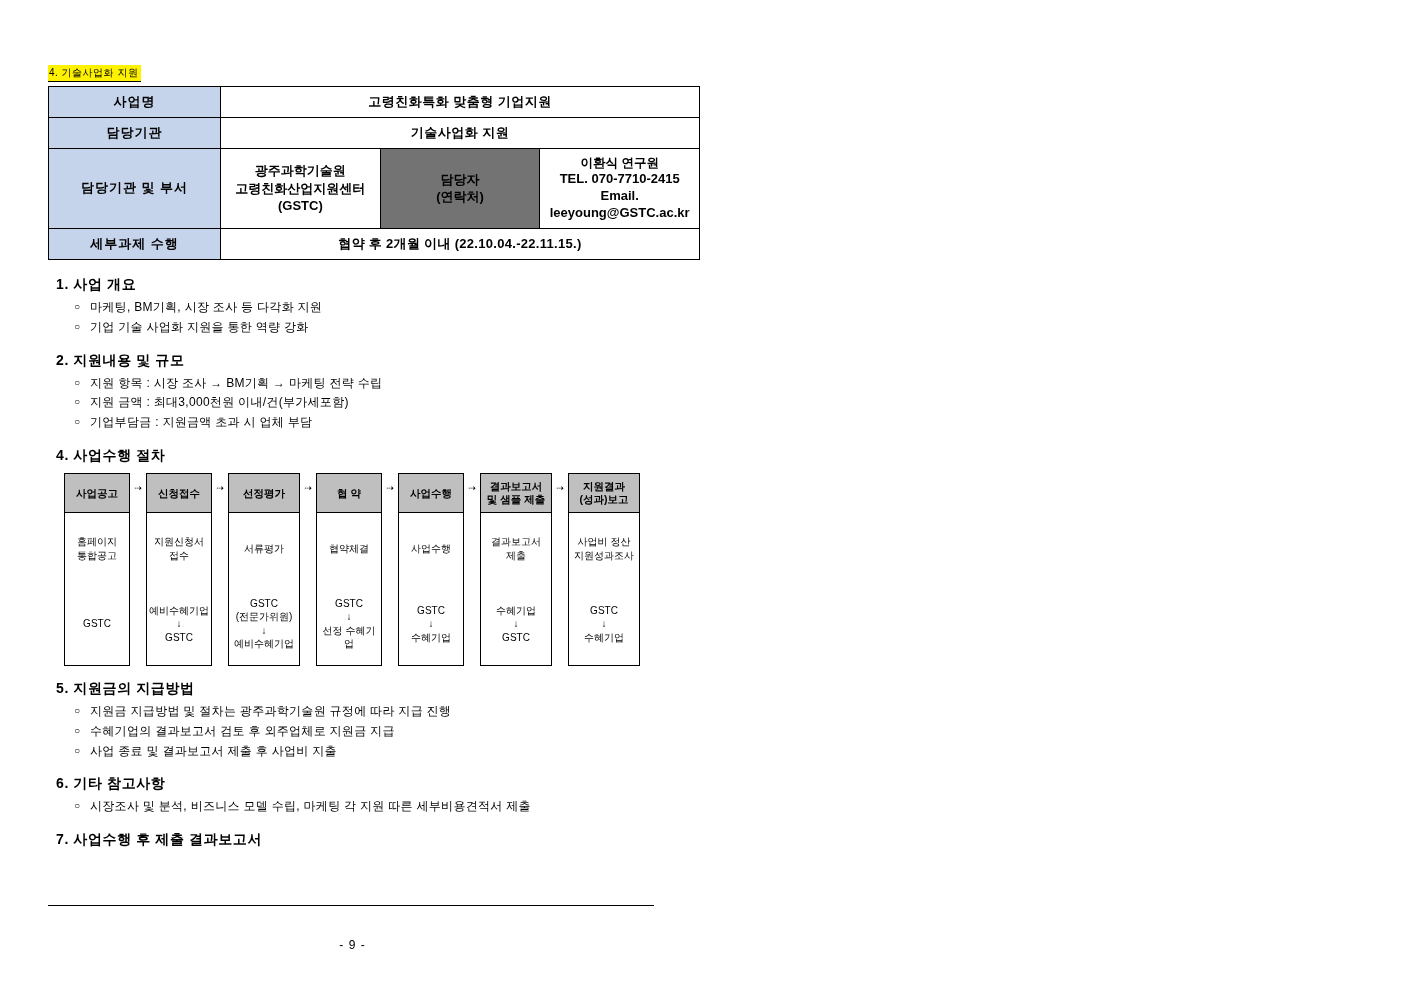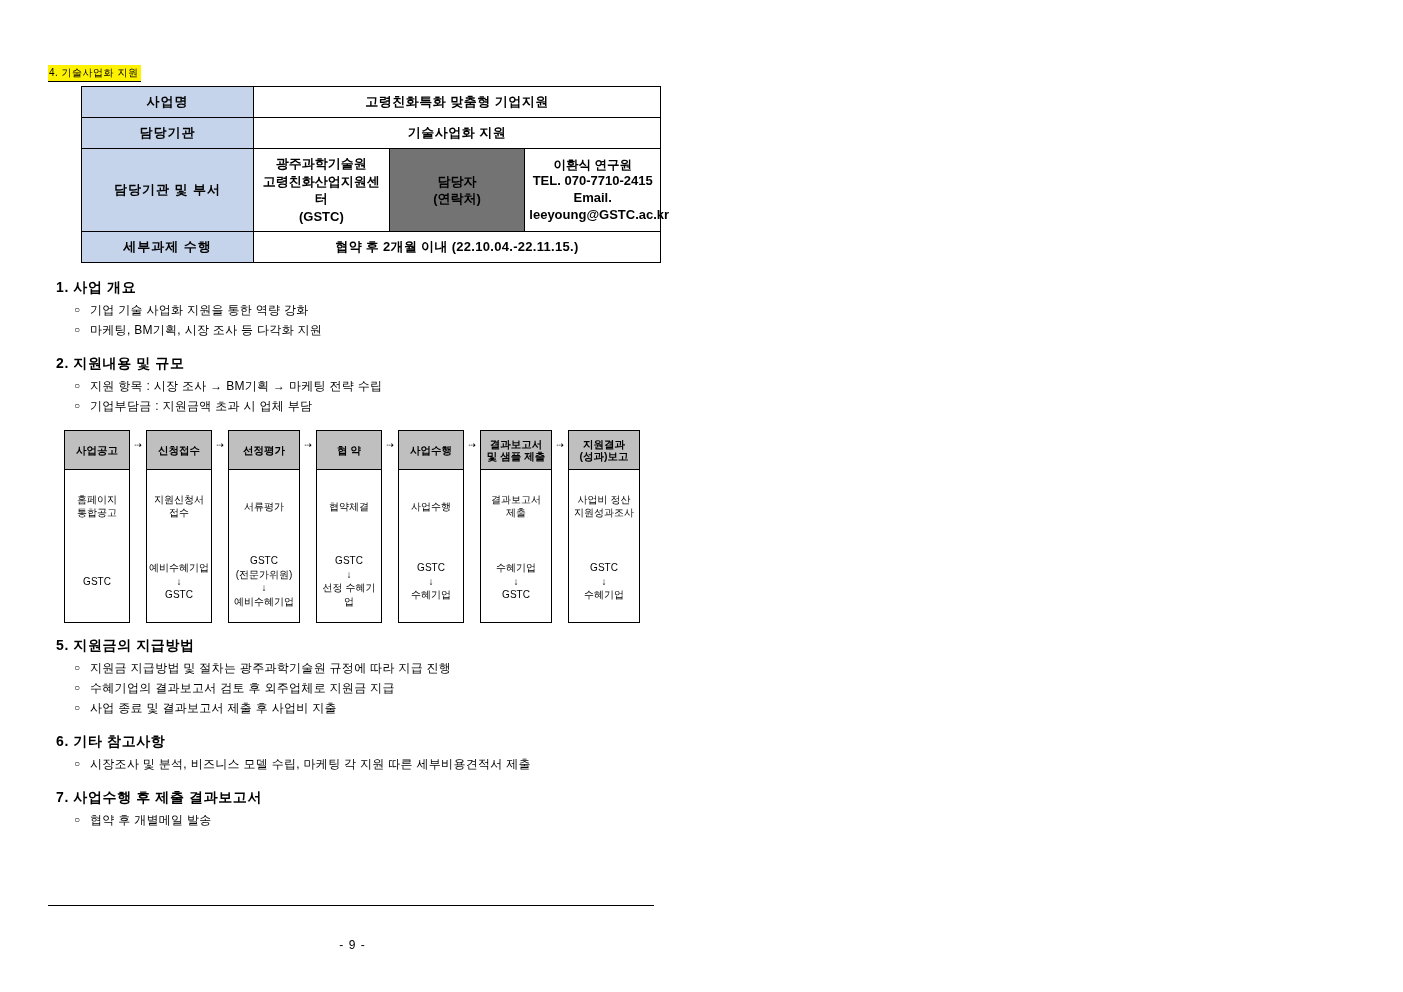--- a/index.html
+++ b/index.html
@@ -36,24 +36,23 @@
     font-weight: normal;
     letter-spacing: 0.5px;
     padding: 1px 3px 1px 1px;
     border-bottom: 1px solid #000;
     margin-bottom: 4px;
   }
 
   
   table.info {
     border-collapse: collapse;
-    width: 580px;
+    width: 652px;
     table-layout: fixed;
     margin-bottom: 16px;
-    margin-left: 33px;
   }
   table.info td {
     border: 1px solid #000000;
     text-align: center;
     vertical-align: middle;
     font-size: 13px;
     padding: 6px 4px;
   }
   td.lbl {
     background: #c5d4ea;
@@ -120,21 +119,21 @@
     top: 0;
     font-size: 10px;
     line-height: 1.85;
   }
 
   
   .flow {
     display: flex;
     align-items: stretch;
     margin-left: 16px;
-    margin-top: 14px;
+    margin-top: 8px;
   }
   .flow-col {
     width: 66px;
     border: 1px solid #000;
     display: flex;
     flex-direction: column;
     box-sizing: border-box;
   }
   .flow-col .head {
     background: #bfbfbf;
@@ -241,38 +240,40 @@
         <td class="lbl">세부과제 수행</td>
         <td class="period" colspan="3">협약 후 2개월 이내 (22.10.04.-22.11.15.)</td>
       </tr>
     </tbody>
       </table>
 
     
     <div class="sec">
       <div class="sec-title">1. 사업 개요</div>
       <ul class="bullets">
+        <li>마케팅, BM기획, 시장 조사 등 다각화 지원</li>
         <li>기업 기술 사업화 지원을 통한 역량 강화</li>
-        <li>마케팅, BM기획, 시장 조사 등 다각화 지원</li>
       </ul>
     </div>
 
     
     <div class="sec">
       <div class="sec-title">2. 지원내용 및 규모</div>
       <ul class="bullets">
         <li>지원 항목 : 시장 조사 → BM기획 → 마케팅 전략 수립</li>
+        <li>지원 금액 : 최대3,000천원 이내/건(부가세포함)</li>
         <li>기업부담금 : 지원금액 초과 시 업체 부담</li>
       </ul>
     </div>
 
     
 
     
     <div class="sec">
+      <div class="sec-title">4. 사업수행 절차</div>
       <div class="flow">
 
         <div class="flow-col">
           <div class="head">사업공고</div>
           <div class="body1" style="white-space:pre-line">홈페이지
 통합공고</div>
           <div class="body2" style="white-space:pre-line">GSTC</div>
         </div>
         <div class="flow-arrow">⇢</div>
 
@@ -352,23 +353,20 @@
     <div class="sec">
       <div class="sec-title">6. 기타 참고사항</div>
       <ul class="bullets">
         <li>시장조사 및 분석, 비즈니스 모델 수립, 마케팅 각 지원 따른 세부비용견적서 제출</li>
       </ul>
     </div>
 
     
     <div class="sec">
       <div class="sec-title">7. 사업수행 후 제출 결과보고서</div>
-      <ul class="bullets">
-        <li>협약 후 개별메일 발송</li>
-      </ul>
     </div>
 
   </div>
 
   <div class="rule"></div>
   <div class="pagenum">- 9 -</div>
 
 </div>
 
 </body></html>

